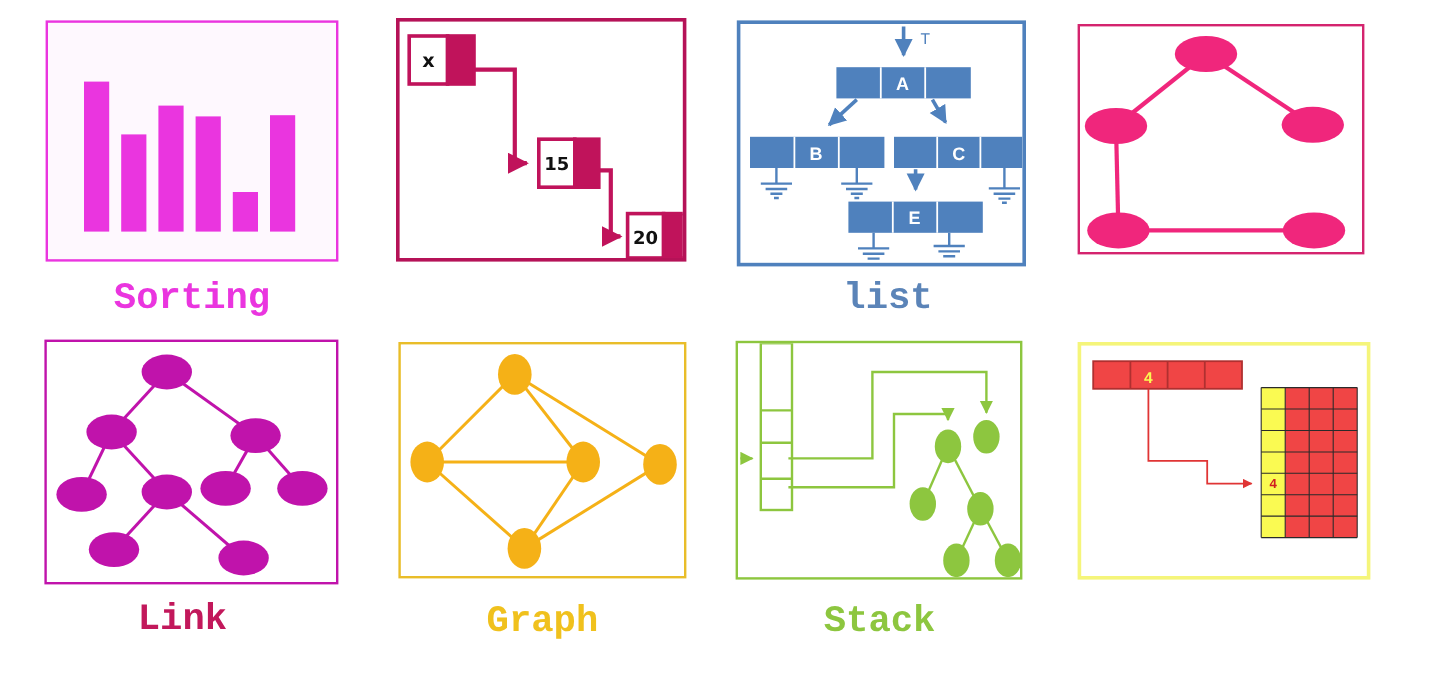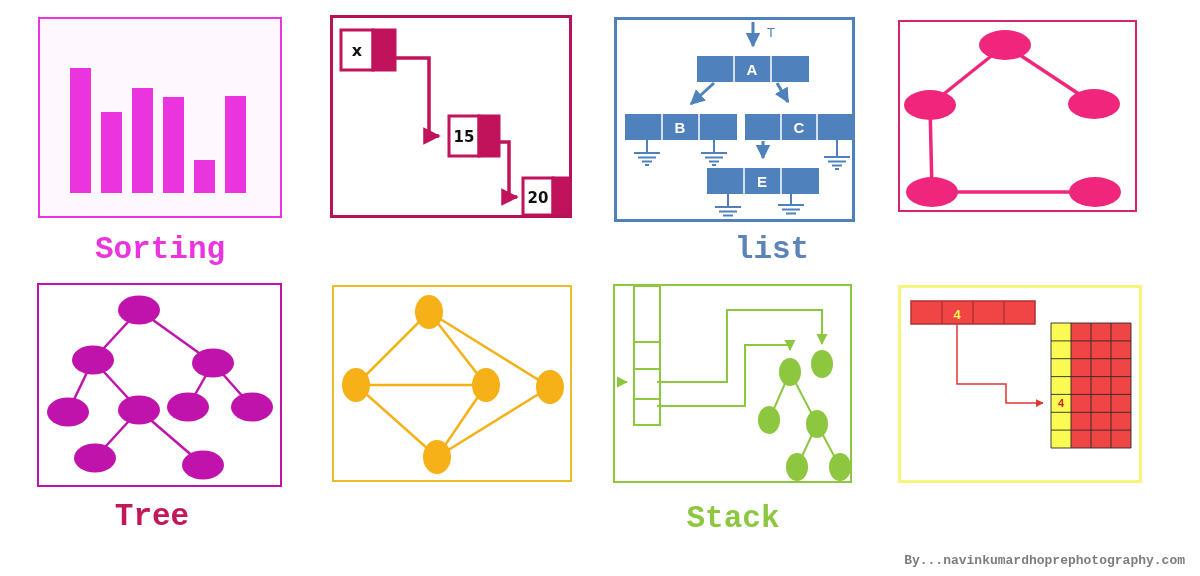--- a/index.html
+++ b/index.html
@@ -20,21 +20,21 @@
 
   
   .bars{position:absolute;left:30px;bottom:23px;display:flex;align-items:flex-end;gap:10px;height:130px;}
   .bar{width:21px;background:var(--magenta);}
 
   
   .caption{position:absolute;transform:translateX(-50%);font-weight:bold;font-size:31px;
            line-height:1;white-space:nowrap;letter-spacing:0px;}
   .c-sorting{left:160px;top:234px;color:var(--magenta);}
   .c-linklist{left:467px;top:234px;color:var(--crimson);}
-  .c-list{left:740px;top:234px;color:#5b84b8;margin-left:32px;}
+  .c-list{left:740px;top:234px;color:#5b84b8;}
   .c-spanning{left:1016px;top:234px;color:var(--pink);}
   .c-tree{left:152px;top:501px;color:var(--label-crimson);}
   .c-graph{left:452px;top:503px;color:#f0c11d;}
   .c-stack{left:733px;top:503px;color:var(--green);text-align:right;}
   .c-hashing{left:1012px;top:503px;color:var(--label-red);}
 
   .watermark{position:absolute;right:15px;top:553px;color:var(--watermark-gray);
              font-size:13px;font-weight:bold;letter-spacing:0px;}
 </style>
 </head>
@@ -164,21 +164,21 @@
         <ellipse cx="174" cy="78" rx="21" ry="14.5"></ellipse>
         <ellipse cx="29" cy="127" rx="21" ry="14.5"></ellipse>
         <ellipse cx="100" cy="125" rx="21" ry="14.5"></ellipse>
         <ellipse cx="149" cy="122" rx="21" ry="14.5"></ellipse>
         <ellipse cx="213" cy="122" rx="21" ry="14.5"></ellipse>
         <ellipse cx="56" cy="173" rx="21" ry="14.5"></ellipse>
         <ellipse cx="164" cy="180" rx="21" ry="14.5"></ellipse>
       </g>
     </svg>
   </div>
-  <div class="caption c-tree">Tree</div>
+  <div class="caption c-tree">Link</div>
 
   <div class="panel p6">
     <svg viewBox="0 0 236 193">
       <g stroke="#f5b117" stroke-width="2.5">
         <line x1="95" y1="25" x2="22" y2="98"></line>
         <line x1="95" y1="25" x2="152" y2="98"></line>
         <line x1="95" y1="25" x2="216" y2="100"></line>
         <line x1="22" y1="98" x2="152" y2="98"></line>
         <line x1="22" y1="98" x2="103" y2="170"></line>
         <line x1="103" y1="170" x2="152" y2="98"></line>
@@ -186,20 +186,21 @@
       </g>
       <g fill="#f5b117">
         <ellipse cx="95" cy="25" rx="14" ry="17"></ellipse>
         <ellipse cx="22" cy="98" rx="14" ry="17"></ellipse>
         <ellipse cx="152" cy="98" rx="14" ry="17"></ellipse>
         <ellipse cx="216" cy="100" rx="14" ry="17"></ellipse>
         <ellipse cx="103" cy="170" rx="14" ry="17"></ellipse>
       </g>
     </svg>
   </div>
+  <div class="caption c-graph">Graph</div>
 
   <div class="panel p7">
     <svg viewBox="0 0 235 195">
       <defs>
         <marker id="mkG" markerWidth="7" markerHeight="7" refX="5" refY="2.75" orient="auto">
           <path d="M0,0 L5.5,2.75 L0,5.5 Z" fill="#8dc63f"></path>
         </marker>
       </defs>
       <g stroke="#8dc63f" stroke-width="2" fill="none">
         <rect x="19" y="0" width="26" height="139"></rect>
@@ -242,14 +243,13 @@
         <rect x="170" y="35" width="60" height="125" fill="#f04545"></rect>
         <g stroke="#2a2a2a" stroke-width="0.9" fill="none">
           <path d="M150,35 V160 M170,35 V160 M190,35 V160 M210,35 V160 M230,35 V160"></path>
           <path d="M150,35 H230 M150,52.9 H230 M150,70.7 H230 M150,88.6 H230 M150,106.4 H230 M150,124.3 H230 M150,142.1 H230 M150,160 H230"></path>
         </g>
         <text x="160" y="119" font-size="11" font-weight="bold" fill="#d02020" text-anchor="middle" font-family="Liberation Sans, sans-serif">4</text>
       </g>
     </svg>
   </div>
 
-  <div class="watermark">By...navinkumardhoprephotography.com</div>
 </div>
 
 </body></html>

